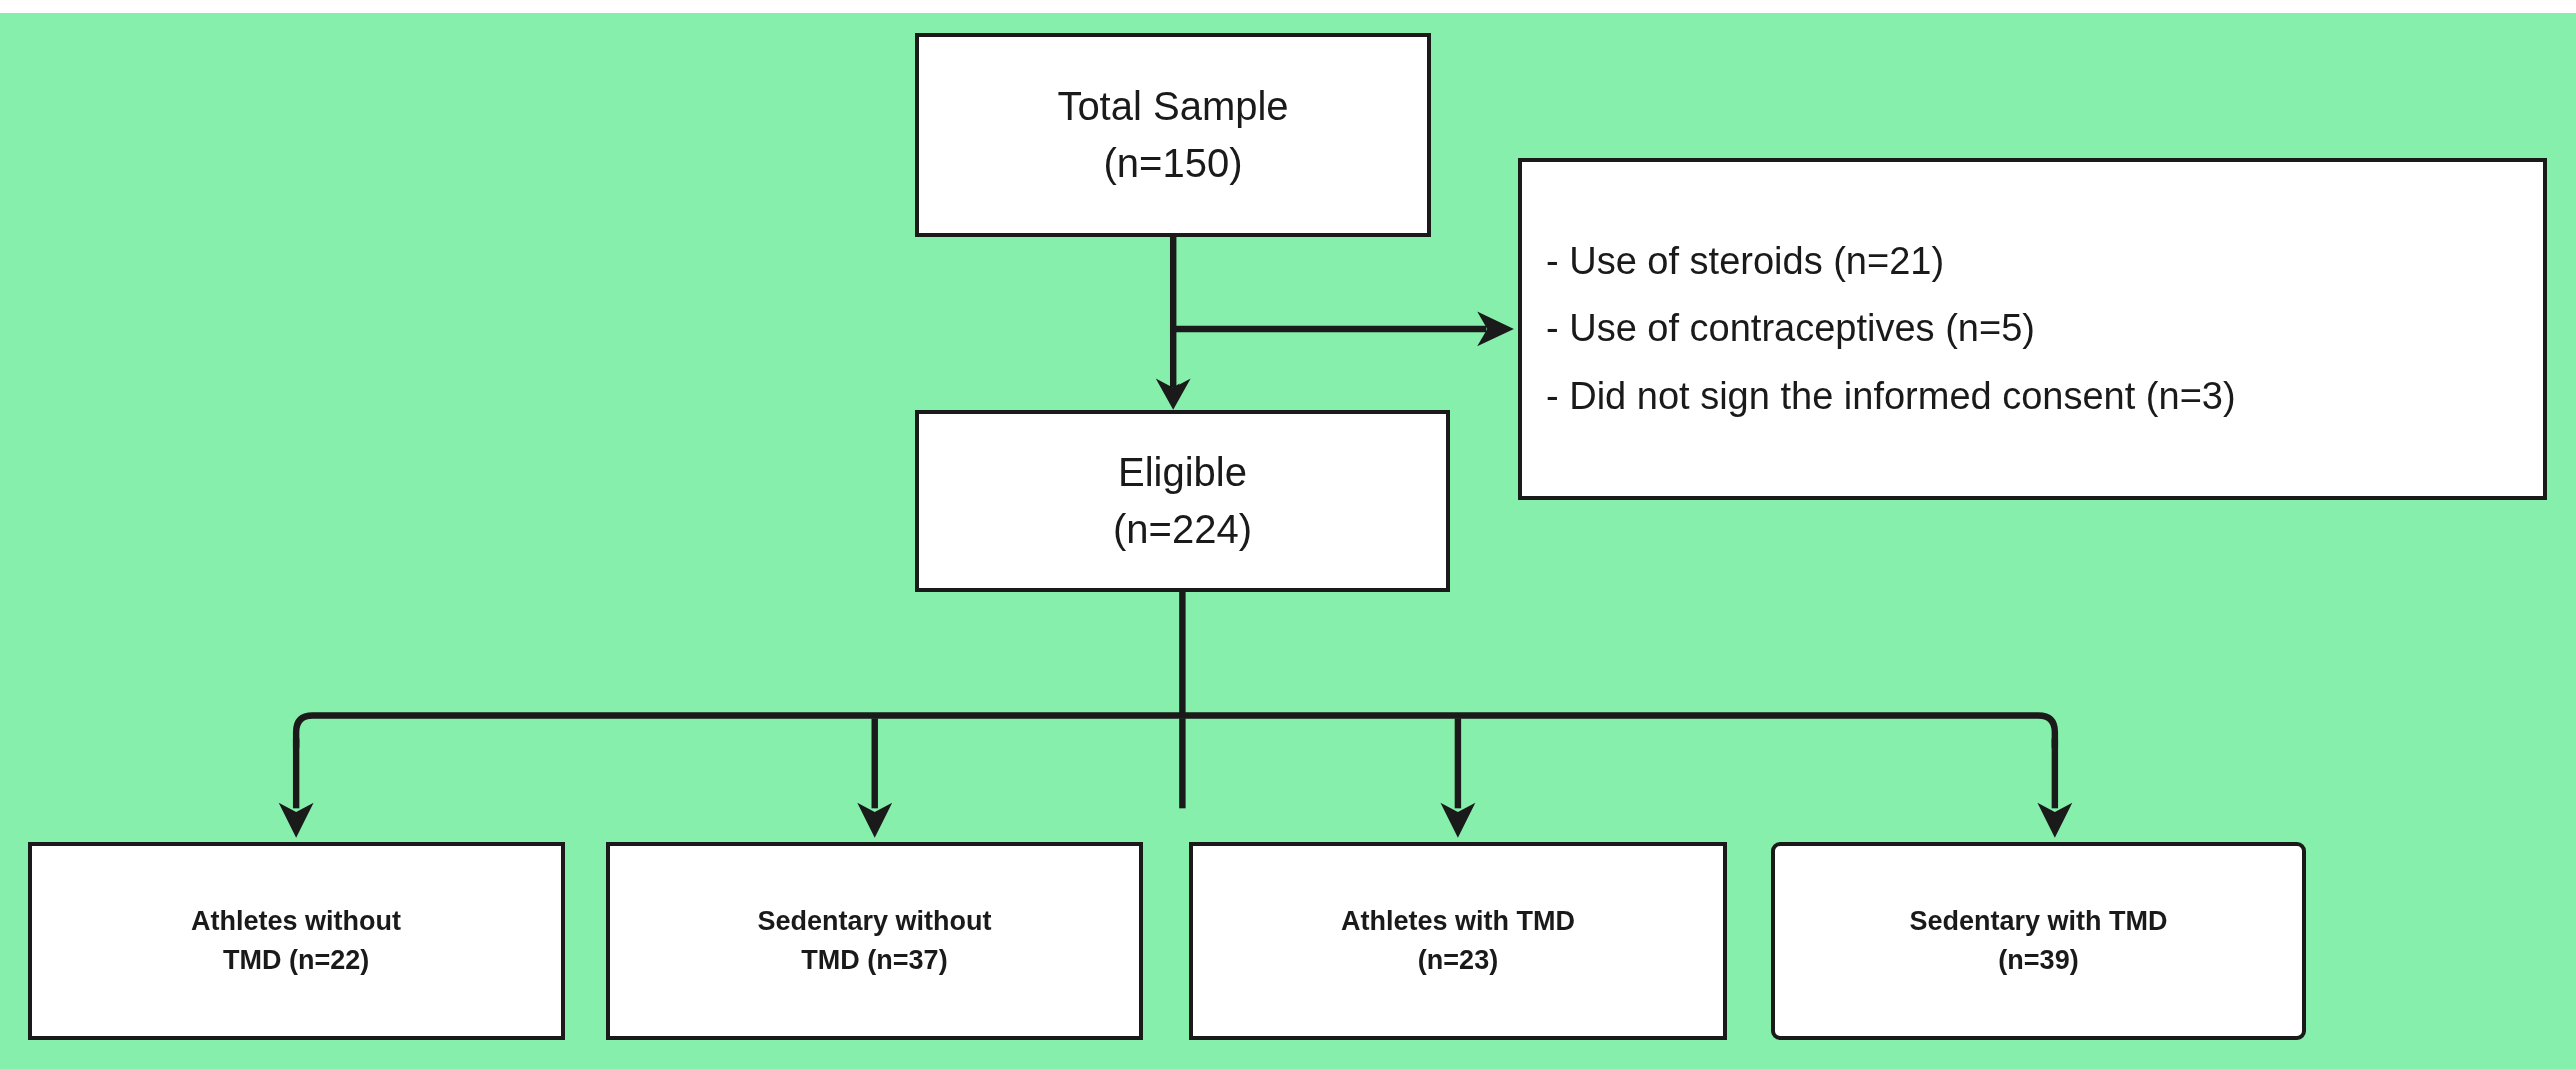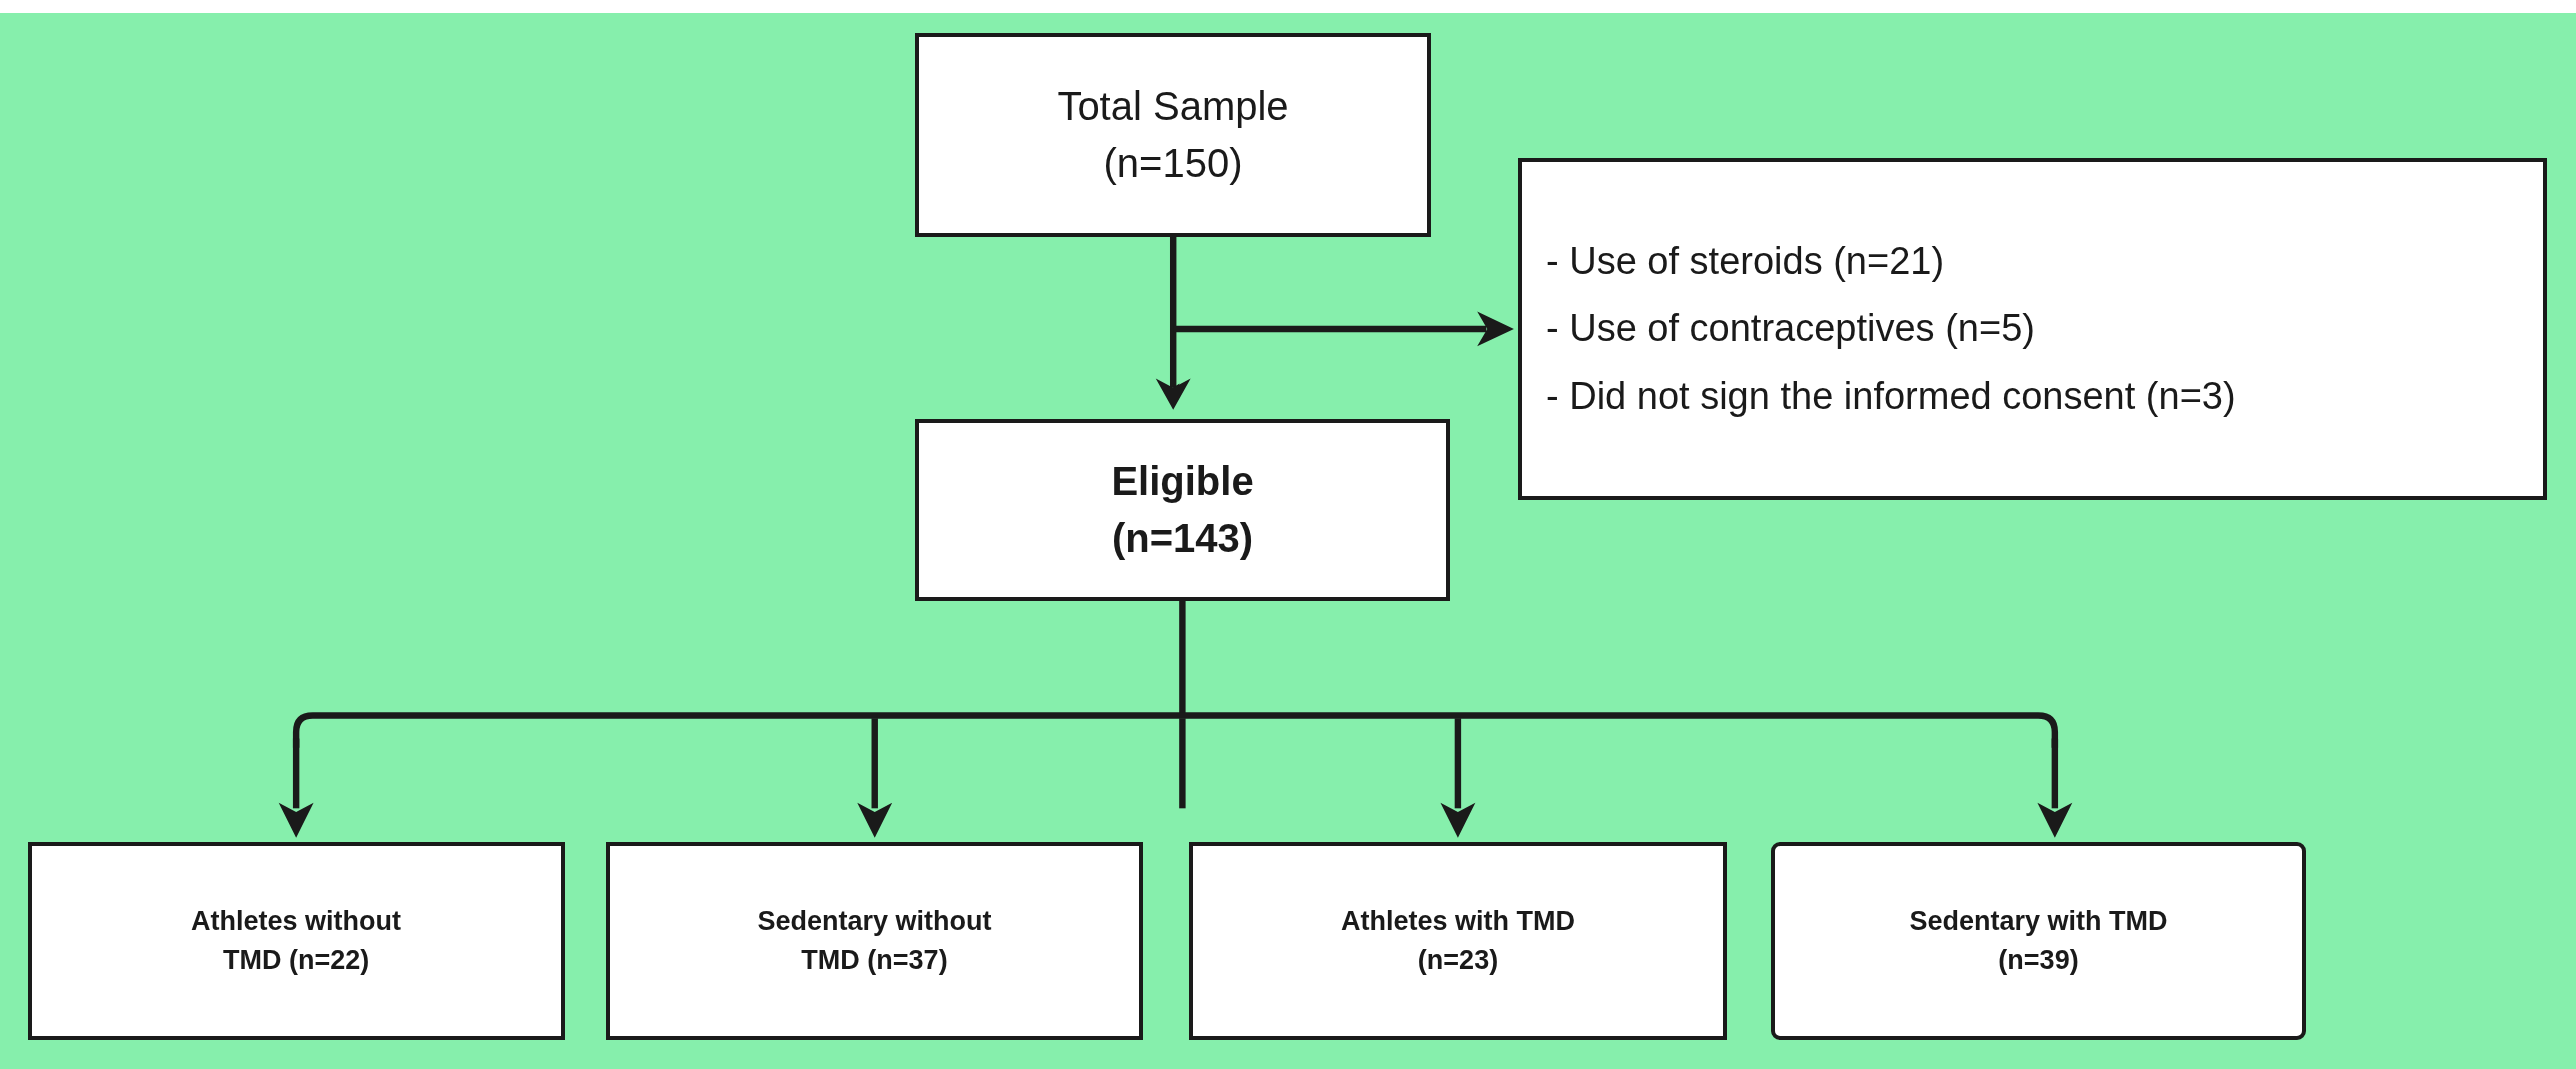--- a/index.html
+++ b/index.html
@@ -49,25 +49,25 @@
     top: 20px;
     width: 516px;
     height: 204px;
     font-size: 40px;
     font-weight: 400;
     line-height: 1.42;
   }
   
   #node-eligible {
     left: 915px;
-    top: 406px;
+    top: 397px;
     width: 535px;
     height: 182px;
     font-size: 40px;
-    font-weight: 700;
+    font-weight: 400;
     line-height: 1.42;
   }
   
   #node-excluded {
     left: 1518px;
     top: 145px;
     width: 1029px;
     height: 342px;
     align-items: flex-start;
     justify-content: center;
@@ -143,21 +143,21 @@
   </div>
 
   <div class="node" id="node-excluded">
     <span class="line">- Use of steroids (n=21)</span>
     <span class="line">- Use of contraceptives (n=5)</span>
     <span class="line">- Did not sign the informed consent (n=3)</span>
   </div>
 
   <div class="node" id="node-eligible">
     <span class="line">Eligible</span>
-    <span class="line">(n=143)</span>
+    <span class="line">(n=224)</span>
   </div>
 
   <div class="node group" id="node-group-0">
     <span class="line">Athletes without</span>
     <span class="line">TMD (n=22)</span>
   </div>
 
   <div class="node group" id="node-group-1">
     <span class="line">Sedentary without</span>
     <span class="line">TMD (n=37)</span>

